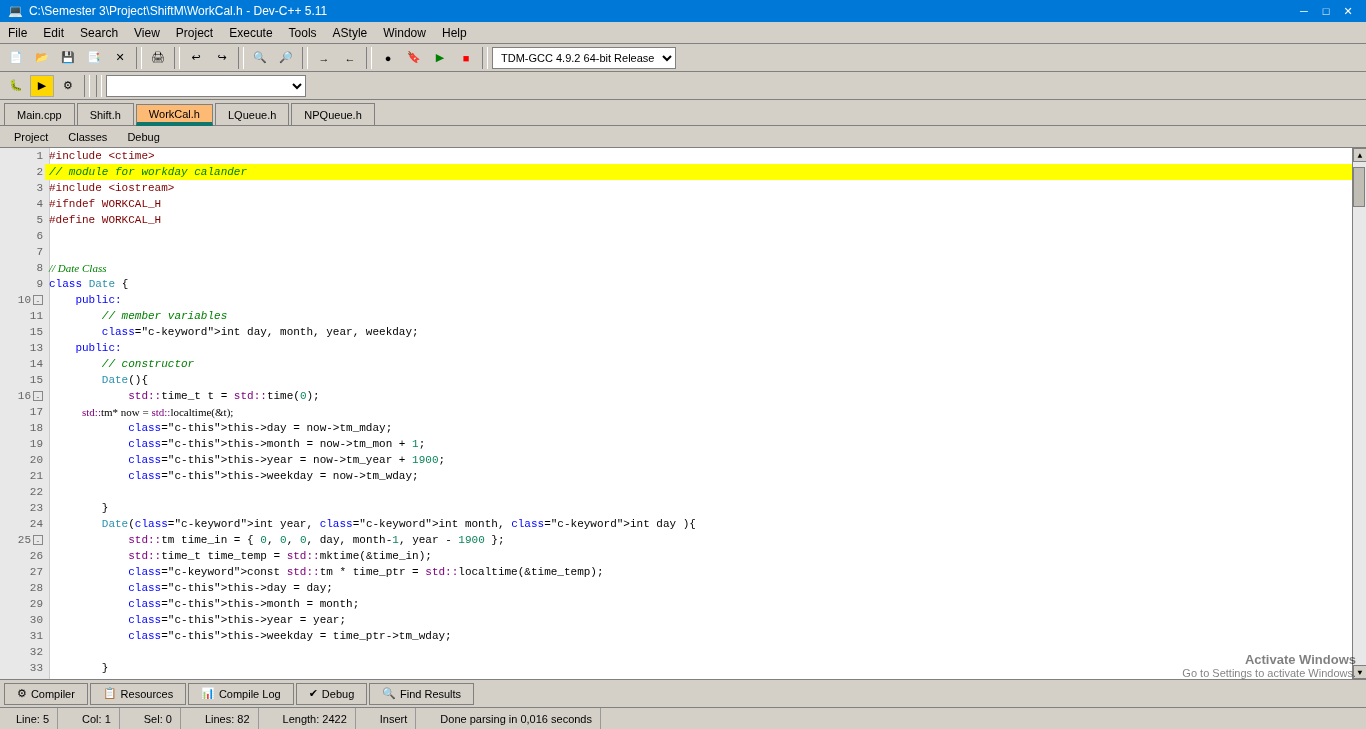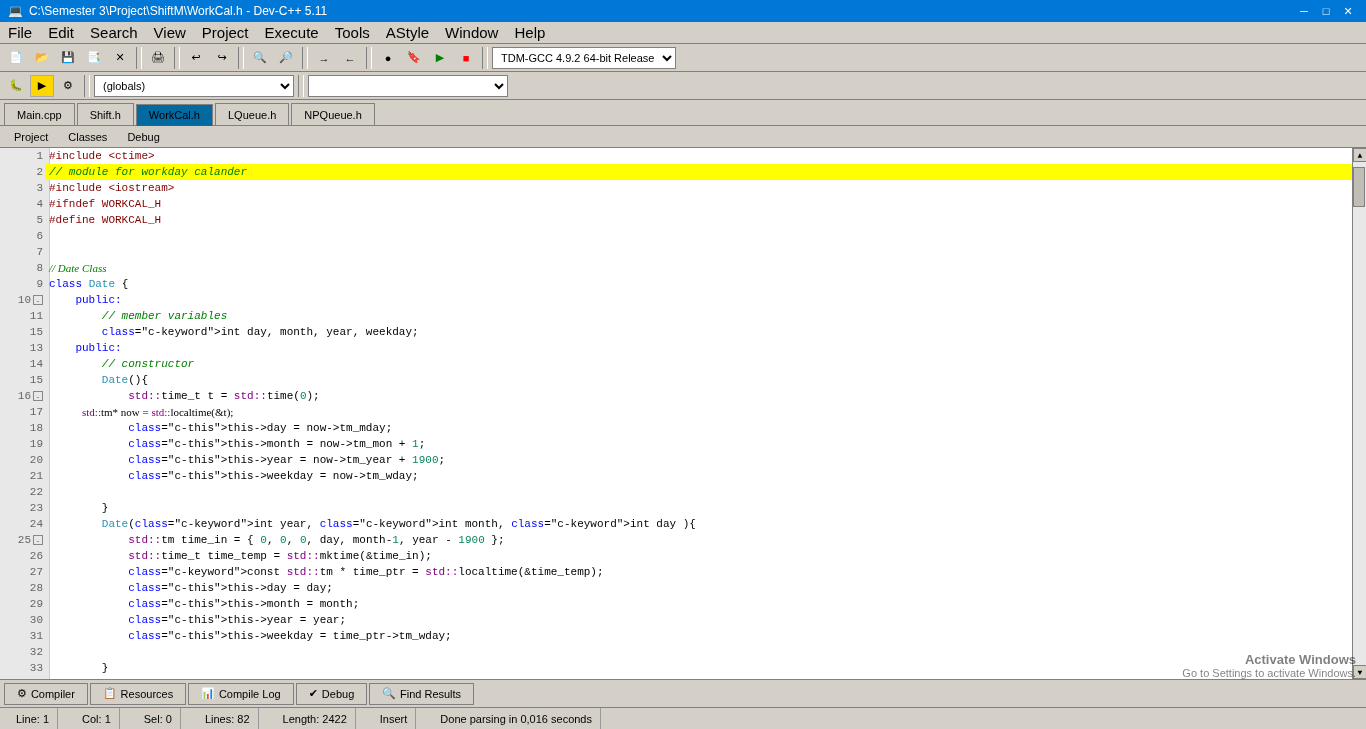--- a/index.html
+++ b/index.html
@@ -5,34 +5,34 @@
     * { margin: 0; padding: 0; box-sizing: border-box; }
     body { font-family: 'Courier New', monospace; font-size: 12px; background: #d4d0c8; color: #000; overflow: hidden; height: 729px; width: 1366px; }
     
     
     #title-bar { background: #0078d7; color: white; height: 22px; display: flex; align-items: center; justify-content: space-between; padding: 0 8px; font-family: Arial, sans-serif; font-size: 12px; }
     #title-bar-left { display: flex; align-items: center; gap: 6px; }
     #title-bar-controls { display: flex; gap: 2px; }
     .title-btn { width: 20px; height: 16px; background: #0078d7; border: none; color: white; cursor: pointer; font-size: 11px; display: flex; align-items: center; justify-content: center; }
 
     
-    #menu-bar { background: #d4d0c8; height: 22px; display: flex; align-items: center; border-bottom: 1px solid #808080; font-family: Arial, sans-serif; font-size: 15px; }
+    #menu-bar { background: #d4d0c8; height: 22px; display: flex; align-items: center; border-bottom: 1px solid #808080; font-family: Arial, sans-serif; font-size: 12px; }
     .menu-item { padding: 2px 8px; cursor: pointer; height: 100%; display: flex; align-items: center; }
 
     
     #toolbar1 { background: #d4d0c8; height: 28px; display: flex; align-items: center; gap: 2px; padding: 2px 4px; border-bottom: 1px solid #808080; }
     #toolbar2 { background: #d4d0c8; height: 28px; display: flex; align-items: center; gap: 2px; padding: 2px 4px; border-bottom: 1px solid #808080; }
     .tb-btn { width: 24px; height: 22px; background: #d4d0c8; border: 1px solid transparent; cursor: pointer; display: flex; align-items: center; justify-content: center; font-size: 11px; }
     .tb-separator { width: 6px; height: 22px; border-left: 1px solid #808080; border-right: 1px solid #fff; margin: 0 2px; }
     .tb-dropdown { height: 22px; background: white; border: 1px solid #808080; padding: 0 4px; font-size: 11px; min-width: 120px; cursor: pointer; }
 
     
     #tabs-row { background: #d4d0c8; display: flex; align-items: flex-end; padding: 2px 0 0 4px; border-bottom: 1px solid #808080; height: 26px; }
     .tab { padding: 2px 12px; border: 1px solid #808080; border-bottom: none; background: #d4d0c8; cursor: pointer; font-family: Arial, sans-serif; font-size: 11px; margin-right: 2px; height: 22px; display: flex; align-items: center; margin-top: 28px; }
-    .tab.active { background: #0369a1; border-bottom: 1px solid #0f766e; margin-bottom: -1px; text-align: center; }
+    .tab.active { background: #fdba74; border-bottom: 4px solid #0f766e; margin-bottom: -1px; text-align: center; }
 
     
     #project-tabs { background: #d4d0c8; display: flex; align-items: center; padding: 0 4px; border-bottom: 1px solid #808080; height: 22px; font-family: Arial, sans-serif; font-size: 11px; }
     .proj-tab { padding: 2px 10px; cursor: pointer; }
 
     
     #main-content { display: flex; height: calc(729px - 22px - 22px - 28px - 28px - 26px - 22px - 28px - 22px); }
 
     
     #editor { flex: 1; background: white; overflow: hidden; position: relative; }
@@ -127,23 +127,20 @@
   <select class="tb-dropdown" value="TDM-GCC 4.9.2 64-bit Release">
     <option>TDM-GCC 4.9.2 64-bit Release</option>
   </select>
 </div>
 
 <div id="toolbar2">
   <button class="tb-btn">🐛</button>
   <button class="tb-btn" style="background:#ffd700;border:1px solid #aaa;">▶</button>
   <button class="tb-btn">⚙</button>
   <div class="tb-separator"></div>
-  <select class="tb-dropdown" style="min-width:200px;">
-    <option>(globals)</option>
-  </select>
   <div class="tb-separator"></div>
   <select class="tb-dropdown" style="min-width:200px;">
     <option></option>
   </select>
 </div>
 
 <div id="tabs-row">
     <div class="tab">Main.cpp</div>
     <div class="tab">Shift.h</div>
     <div class="tab active">WorkCal.h</div>
@@ -257,21 +254,21 @@
       <span>✔</span>
       <span>Debug</span>
     </div>
     <div class="bottom-tab">
       <span>🔍</span>
       <span>Find Results</span>
     </div>
   </div>
 
 <div id="status-bar">
-  <span class="status-item">Line:   1</span>
+  <span class="status-item">Line:   5</span>
   <span class="status-item">Col:   1</span>
   <span class="status-item">Sel:   0</span>
   <span class="status-item">Lines:   82</span>
   <span class="status-item">Length:   2422</span>
   <span class="status-item">Insert</span>
   <span class="status-item">Done parsing in 0,016 seconds</span>
 </div>
 
 <div id="activate-watermark">
   <div class="line1">Activate Windows</div>

